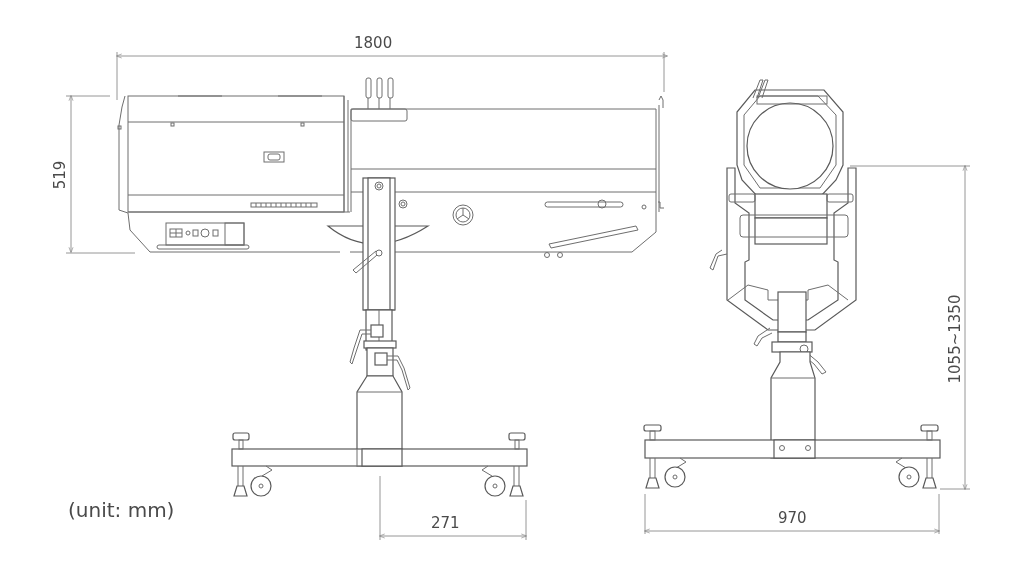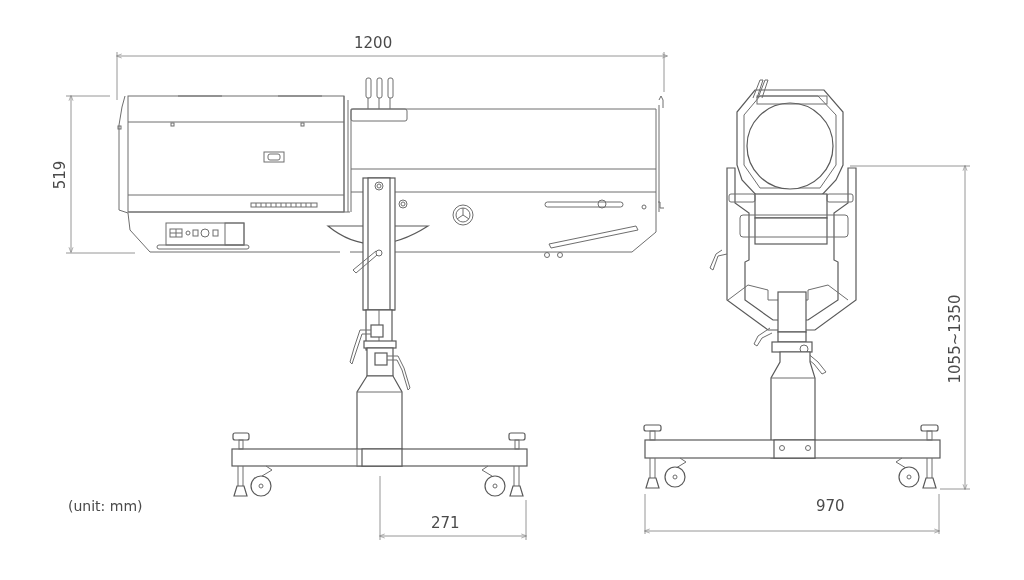--- a/index.html
+++ b/index.html
@@ -234,18 +234,18 @@
       <line class="dim" x1="645" y1="531" x2="939" y2="531" marker-start="url(#arr)" marker-end="url(#arr)"></line>
     </g>
     <g>
       <line class="dim" x1="850" y1="166" x2="970" y2="166"></line>
       <line class="dim" x1="940" y1="489" x2="970" y2="489"></line>
       <line class="dim" x1="965" y1="166" x2="965" y2="489" marker-start="url(#arr)" marker-end="url(#arr)"></line>
     </g>
   </g>
 </svg>
 
-<div class="txt" style="left:354px; top:34px;">1200</div>
+<div class="txt" style="left:354px; top:34px;">1800</div>
 <div class="vtxt" style="left:40px; top:166px; width:40px; text-align:center;">519</div>
 <div class="txt" style="left:431px; top:514px;">271</div>
-<div class="txt" style="left:778px; top:497px;margin-left:38px;">970</div>
+<div class="txt" style="left:778px; top:509px;">970</div>
 <div class="vtxt" style="left:910px; top:330px; width:90px; text-align:center;">1055~1350</div>
-<div class="txt" style="left:68px; top:498px; font-size:14px;">(unit:  mm)</div>
+<div class="txt" style="left:68px; top:498px; font-size:20px;">(unit:  mm)</div>
 
 </body></html>

